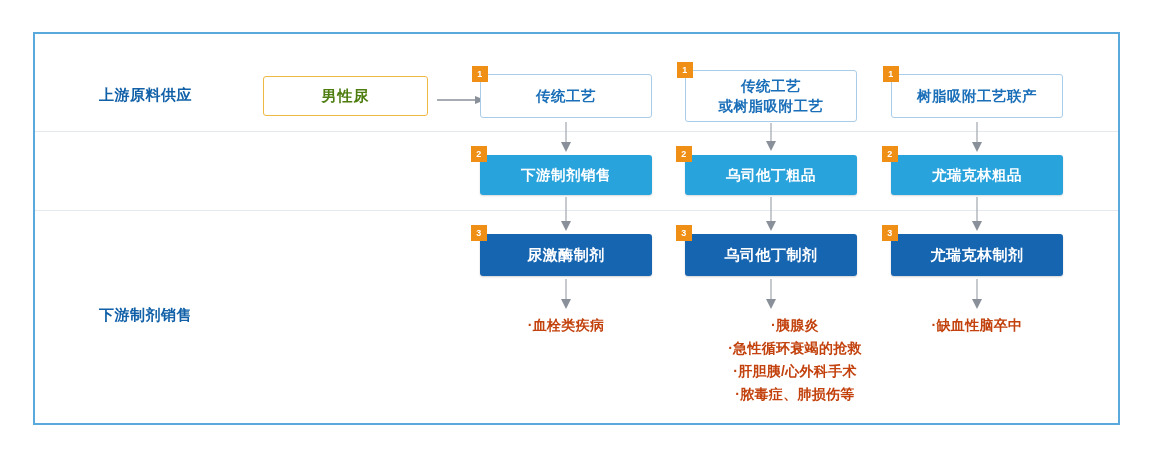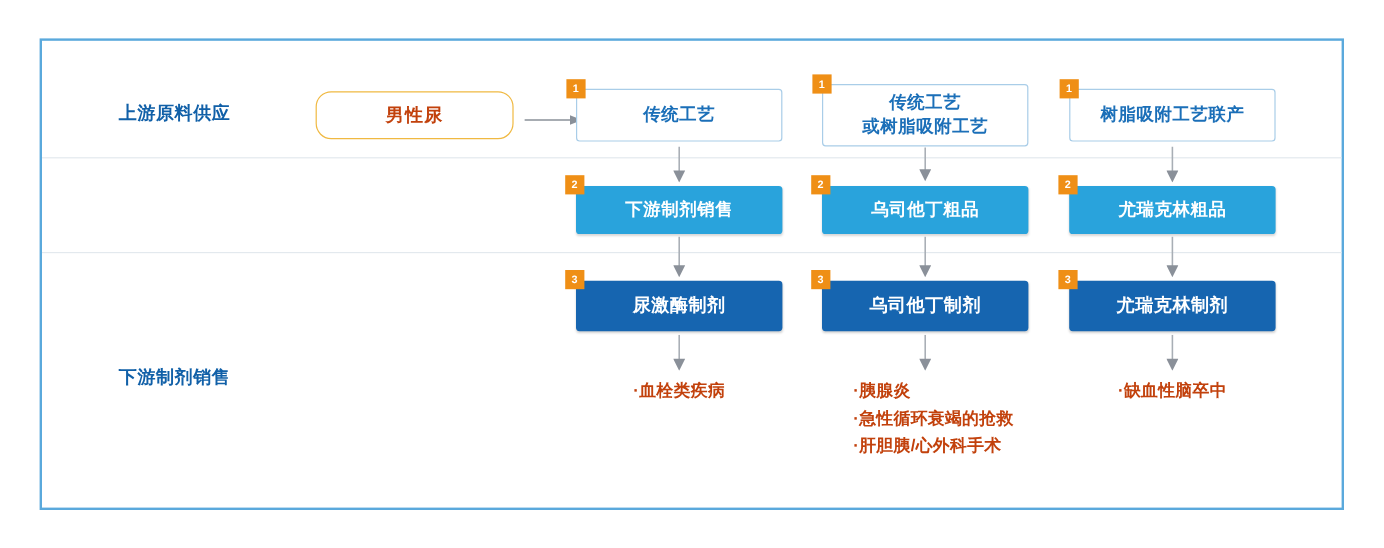--- a/index.html
+++ b/index.html
@@ -42,23 +42,23 @@
   #label-up    { top: 50px; }
   #label-mid   { top: 115px; }
   #label-down  { top: 270px; }
 
   
   #source-box {
     position: absolute;
     left: 228px; top: 42px;
     width: 165px; height: 40px;
     border: 1.5px solid #f0b942;
-    border-radius: 13px;
+    border-radius: 3px;
     display: flex; align-items: center; justify-content: center;
-    color: #c2410c;
+    color: #4d7c0f;
     font-size: 15px;
     font-weight: bold;
     letter-spacing: 1px;
     background: #fff;
     text-align: center;
   }
 
   
   #h-arrow {
     position: absolute;
@@ -142,21 +142,21 @@
     top: 280px;
     width: 210px;
     color: #c2410c;
     font-size: 14px;
     font-weight: bold;
     line-height: 23px;
     letter-spacing: 0.3px;
   }
   .ind-line { white-space: nowrap; }
   #ind-1 { left: -19px; text-align: center; width: 210px; }
-  #ind-2 { left: 16px;   text-align: left; padding-left: 10px; }
+  #ind-2 { left: 0px;   text-align: center; padding-left: 10px; }
   #ind-3 { left: -19px; text-align: center; width: 210px; }
 </style>
 </head>
 <body>
 
 <div id="frame">
 
   <div class="row-divider" id="div1"></div>
   <div class="row-divider" id="div2"></div>
 
@@ -225,20 +225,21 @@
       <span>乌司他丁制剂</span>
     </div>
     <svg class="v-arrow" id="a2-3" viewBox="0 0 10 30">
       <line x1="5" y1="0" x2="5" y2="22" stroke="#a8aeb5" stroke-width="1.3"></line>
       <polygon points="0,20 10,20 5,30" fill="#8a9099"></polygon>
     </svg>
     <div class="indications" id="ind-2">
       <div class="ind-line">·胰腺炎</div>
       <div class="ind-line">·急性循环衰竭的抢救</div>
       <div class="ind-line">·肝胆胰/心外科手术</div>
+      <div class="ind-line">·脓毒症、肺损伤等</div>
     </div>
   </div>
 
   <div class="col" id="col-3">
     <div class="node outline">
       <span class="badge">1</span>
       <span>树脂吸附工艺联产</span>
     </div>
     <svg class="v-arrow" id="a3-1" viewBox="0 0 10 30">
       <line x1="5" y1="0" x2="5" y2="22" stroke="#a8aeb5" stroke-width="1.3"></line>

